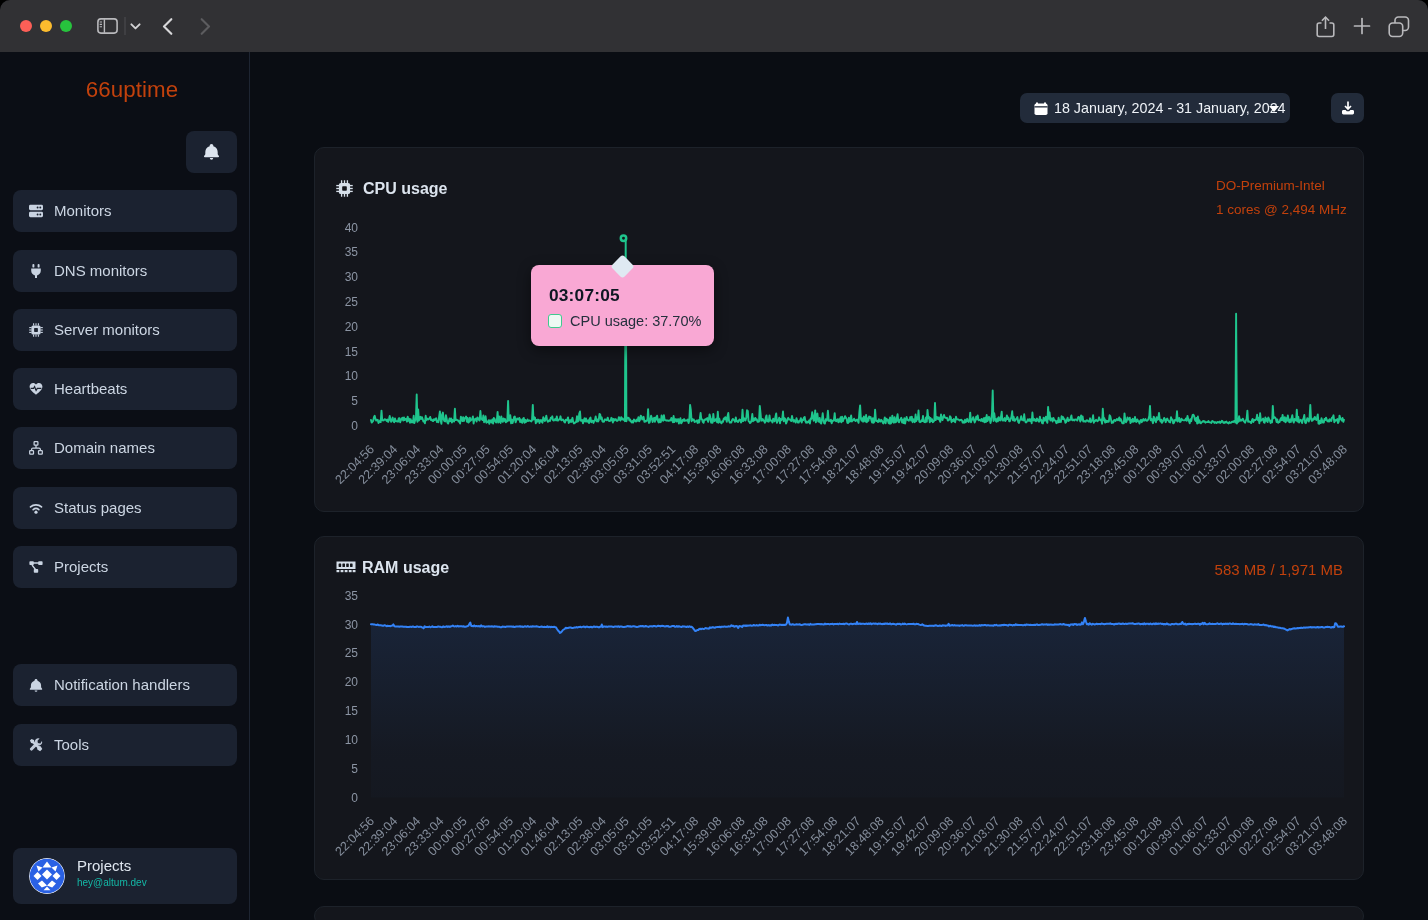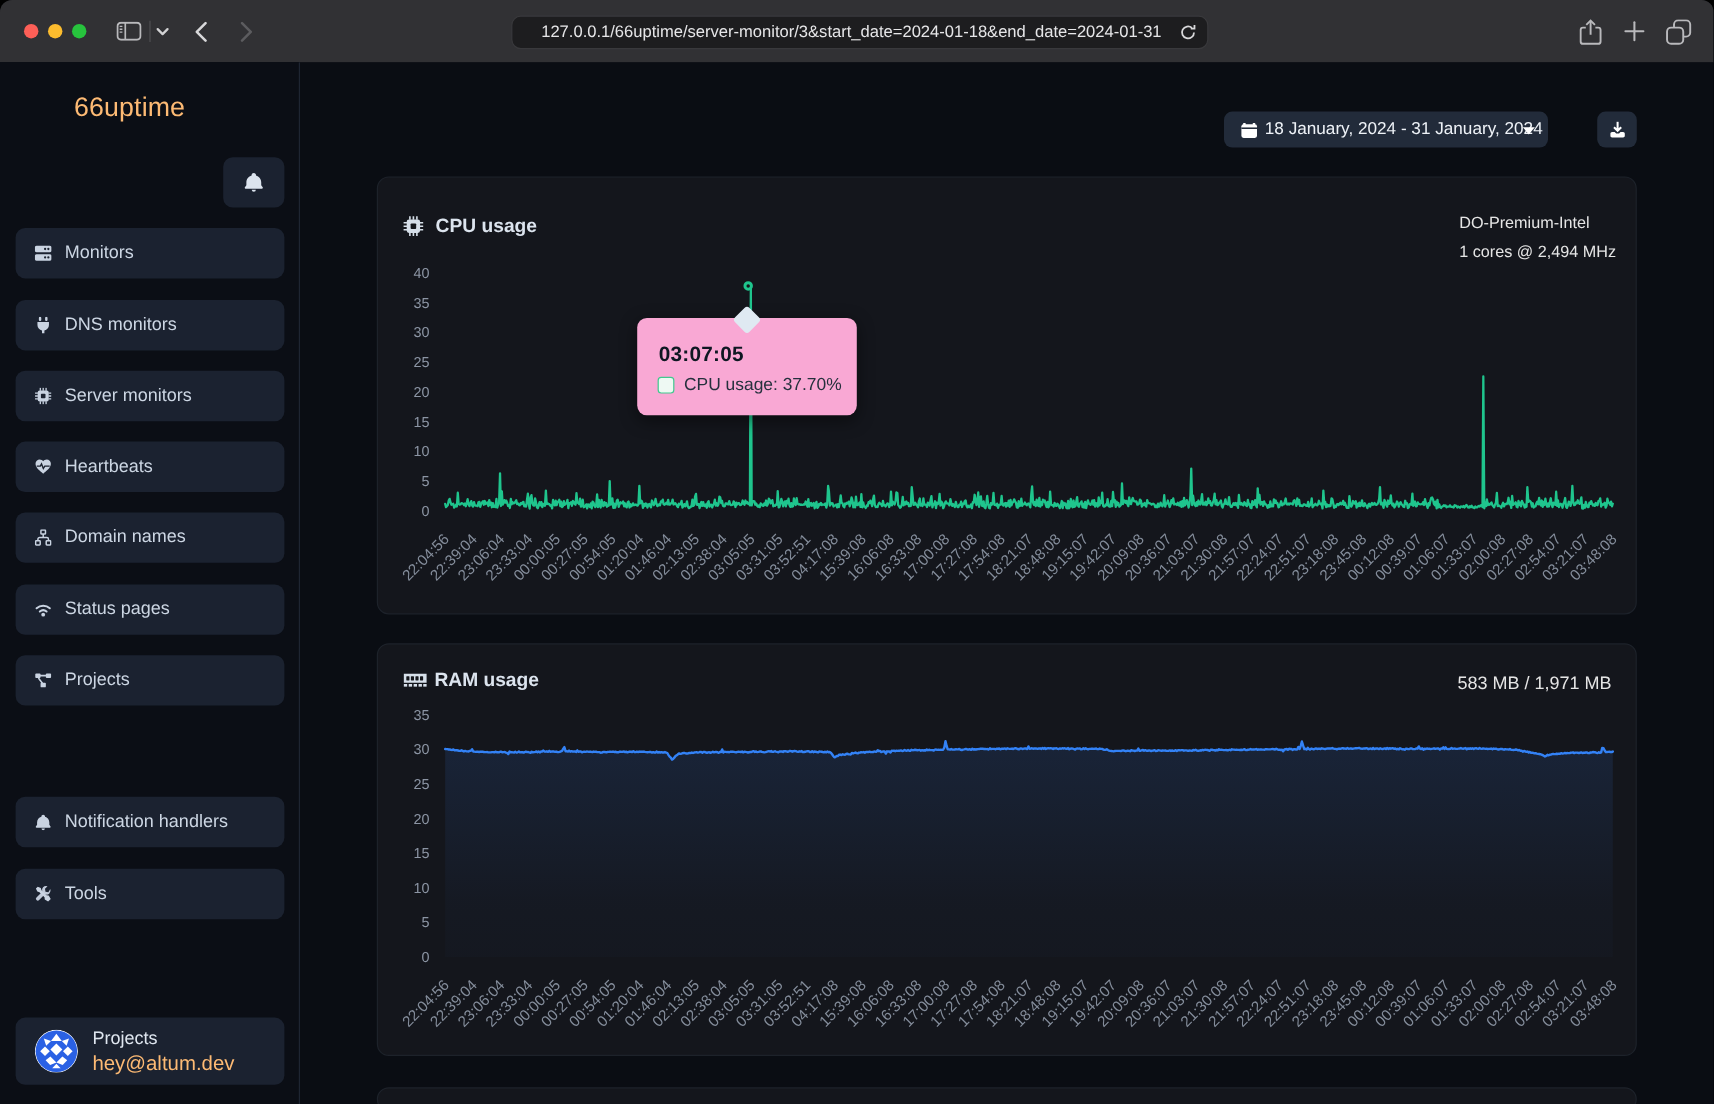--- a/index.html
+++ b/index.html
@@ -11,45 +11,45 @@
 .tl { position:absolute; top:19.5px; width:12px; height:12px; border-radius:50%; }
 .tl.r { left:20px; background:#fd5f57; }
 .tl.y { left:39.5px; background:#fcbc2e; }
 .tl.g { left:60px; background:#27c33d; }
 .chrome svg.ic { position:absolute; }
 .urlbar { position:absolute; left:426px; top:13px; width:581px; height:28px; background:#1d1d1f; border:1px solid #39393c; border-radius:8px; color:#e6e6e8; font-size:13.8px; line-height:26px; text-align:center; padding-right:14px; }
 .urlbar .reload { position:absolute; right:8px; top:5px; }
 
 .page { position:absolute; left:0; top:52px; width:1428px; height:868px; background:#0a0d13; }
 .sidebar { position:absolute; left:0; top:0; width:250px; height:868px; background:#0b0e15; border-right:1px solid #1e2532; }
-.logo { position:absolute; left:0; top:25px; width:216px; text-align:center; color:#fdba74; font-size:22.3px; font-weight:400; letter-spacing:0.1px; }
+.logo { position:absolute; left:24px; top:25px; width:216px; text-align:center; color:#c2410c; font-size:22.3px; font-weight:400; letter-spacing:0.1px; }
 .sitem { position:absolute; left:13px; width:224px; height:42px; background:#1b2230; border-radius:8px; color:#ccd6e3; font-size:15px; line-height:42px; }
 .sitem .sic { position:absolute; left:16px; top:14px; width:14px; height:14px; }
 .sitem .stxt { position:absolute; left:41px; top:0; }
 .sitem.short { width:168px; }
 .bellbtn { position:absolute; left:186px; width:51px; height:42px; background:#1b2230; border-radius:8px; }
 .bellbtn svg { position:absolute; left:17px; top:12px; }
 .usercard { position:absolute; left:13px; top:796px; width:224px; height:56px; background:#1b2230; border-radius:8px; }
 .usercard .avatar { position:absolute; left:16px; top:10px; width:36px; height:36px; border-radius:50%; overflow:hidden; }
 .usercard .uname { position:absolute; left:64px; top:9px; color:#dfe6ef; font-size:15px; }
-.usercard .umail { position:absolute; left:64px; top:29px; color:#fdba74; font-size:17px; }
+.usercard .umail { position:absolute; left:64px; top:29px; color:#14b8a6; font-size:10px; }
 
 .main { position:absolute; left:250px; top:0; width:1178px; height:868px; }
 .datebtn { position:absolute; left:770px; top:41px; width:270px; height:30px; background:#222b3a; border-radius:7px; color:#eef2f7; font-size:14.3px; line-height:30px; }
 .datebtn .cal { position:absolute; left:14px; top:8px; }
 .datebtn .dtxt { position:absolute; left:34px; }
 .datebtn .caret { position:absolute; right:11px; top:13px; width:0; height:0; border-left:5px solid transparent; border-right:5px solid transparent; border-top:6px solid #fff; }
 .dlbtn { position:absolute; left:1081px; top:41px; width:33px; height:30px; background:#222b3a; border-radius:7px; }
 .dlbtn svg { position:absolute; left:10px; top:8px; }
 .card { position:absolute; left:64px; width:1050px; background:#14161c; border:1px solid #1d222a; border-radius:10px; }
 .card1 { top:95px; height:365px; }
 .card2 { top:484px; height:344px; }
 .card3 { top:854px; height:20px; border-radius:10px; }
 .ctitle { position:absolute; color:#dce4ee; font-size:16px; font-weight:bold; }
-.cmeta { position:absolute; color:#e5e5e5; font-size:13.5px; line-height:23.5px; }
+.cmeta { position:absolute; color:#c2410c; font-size:13.5px; line-height:23.5px; }
 .charts { position:absolute; left:0; top:0; }
 .yl { font-family:"Liberation Sans",sans-serif; font-size:12px; fill:#8c95a4; }
 .xl { font-family:"Liberation Sans",sans-serif; font-size:12.6px; fill:#848d9b; }
 
 .tooltip { position:absolute; left:531px; top:213px; width:183px; height:81px; background:#f9a8d4; border-radius:8px; box-shadow:0 4px 14px rgba(0,0,0,0.45); }
 .tooltip:before { content:""; position:absolute; left:83px; top:-7px; width:17px; height:17px; background:#dfe9f2; transform:rotate(45deg); border-radius:3px; }
 .tooltip .tt { position:absolute; left:18px; top:20px; color:#0e1722; font-size:17.3px; font-weight:bold; letter-spacing:0.2px; }
 .tooltip .tr { position:absolute; left:18px; top:48px; color:#25303d; font-size:14.5px; white-space:nowrap; }
 .tooltip .sq { position:absolute; left:17px; top:49px; width:13.5px; height:13.5px; border:1.7px solid #41c98f; border-radius:3px; background:#eef9f3; }
 .tooltip .rtxt { position:absolute; left:21px; top:0px; white-space:nowrap; }
@@ -92,26 +92,20 @@
 <svg class="ic" style="left:1352.5px;top:17px" width="18" height="18" viewBox="0 0 18 18">
         <g stroke="#b9b9bc" stroke-width="1.7" stroke-linecap="round">
           <line x1="9" y1="1.5" x2="9" y2="16.5"></line>
           <line x1="1.5" y1="9" x2="16.5" y2="9"></line>
         </g>
       </svg>
 <svg class="ic" style="left:1387.5px;top:15.5px" width="22" height="22" viewBox="0 0 22 22">
   <rect x="7" y="1" width="13.5" height="13.5" rx="3.4" fill="none" stroke="#b9b9bc" stroke-width="1.6"></rect>
   <rect x="1.2" y="7" width="13.5" height="13.5" rx="3.4" fill="#313134" stroke="#b9b9bc" stroke-width="1.6"></rect>
 </svg>
-    <div class="urlbar">127.0.0.1/66uptime/server-monitor/3&amp;start_date=2024-01-18&amp;end_date=2024-01-31
-      <svg class="reload" width="16" height="16" viewBox="0 0 16 16">
-          <path d="M13 8a5 5 0 1 1-1.7-3.75" fill="none" stroke="#d8d8da" stroke-width="1.5"></path>
-          <path d="M13.4 1.8 13.4 4.9 10.3 4.9" fill="none" stroke="#d8d8da" stroke-width="1.5"></path>
-        </svg>
-    </div>
   </div>
   <div class="page">
     <div class="sidebar">
       <div class="logo">66uptime</div>
       <div class="bellbtn" style="top:79.0px">
           <svg width="17" height="17" viewBox="0 0 14 14">
             <path d="M7 0.9 c0.85 0 1.5 0.65 1.5 1.45 l0 0.35 c2.1 0.6 3.6 2.5 3.6 4.7 l0 1.9 1 1.4 c0.3 0.45 0 1 -0.5 1 l-11.2 0 c-0.5 0 -0.8 -0.55 -0.5 -1 l1 -1.4 0 -1.9 c0 -2.2 1.5 -4.1 3.6 -4.7 l0 -0.35 c0 -0.8 0.65 -1.45 1.5 -1.45 z" fill="#dce4ee"></path>
             <path d="M5.6 12.4 h2.8 a1.4 1.4 0 0 1 -2.8 0 z" fill="#dce4ee"></path>
           </svg>
         </div>

